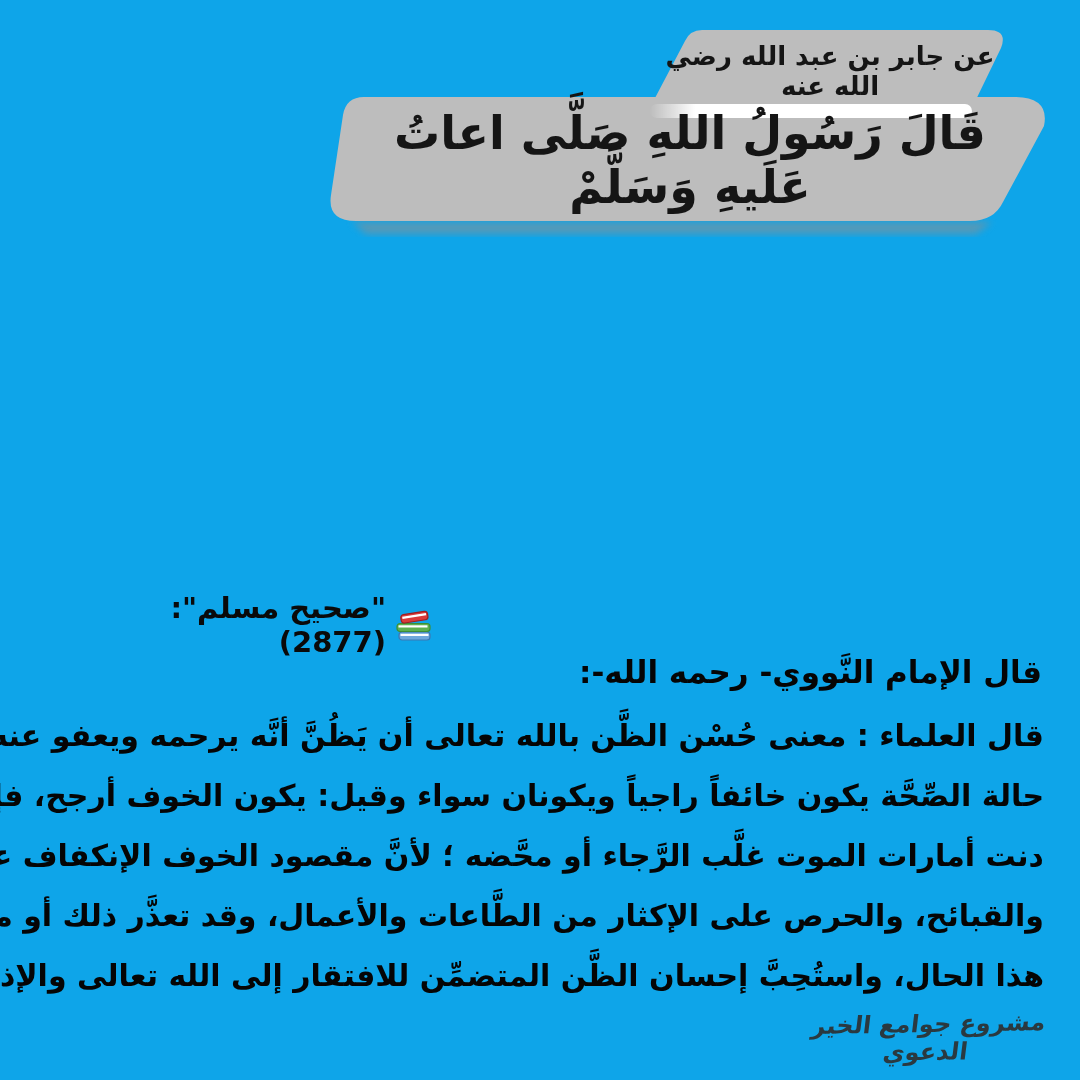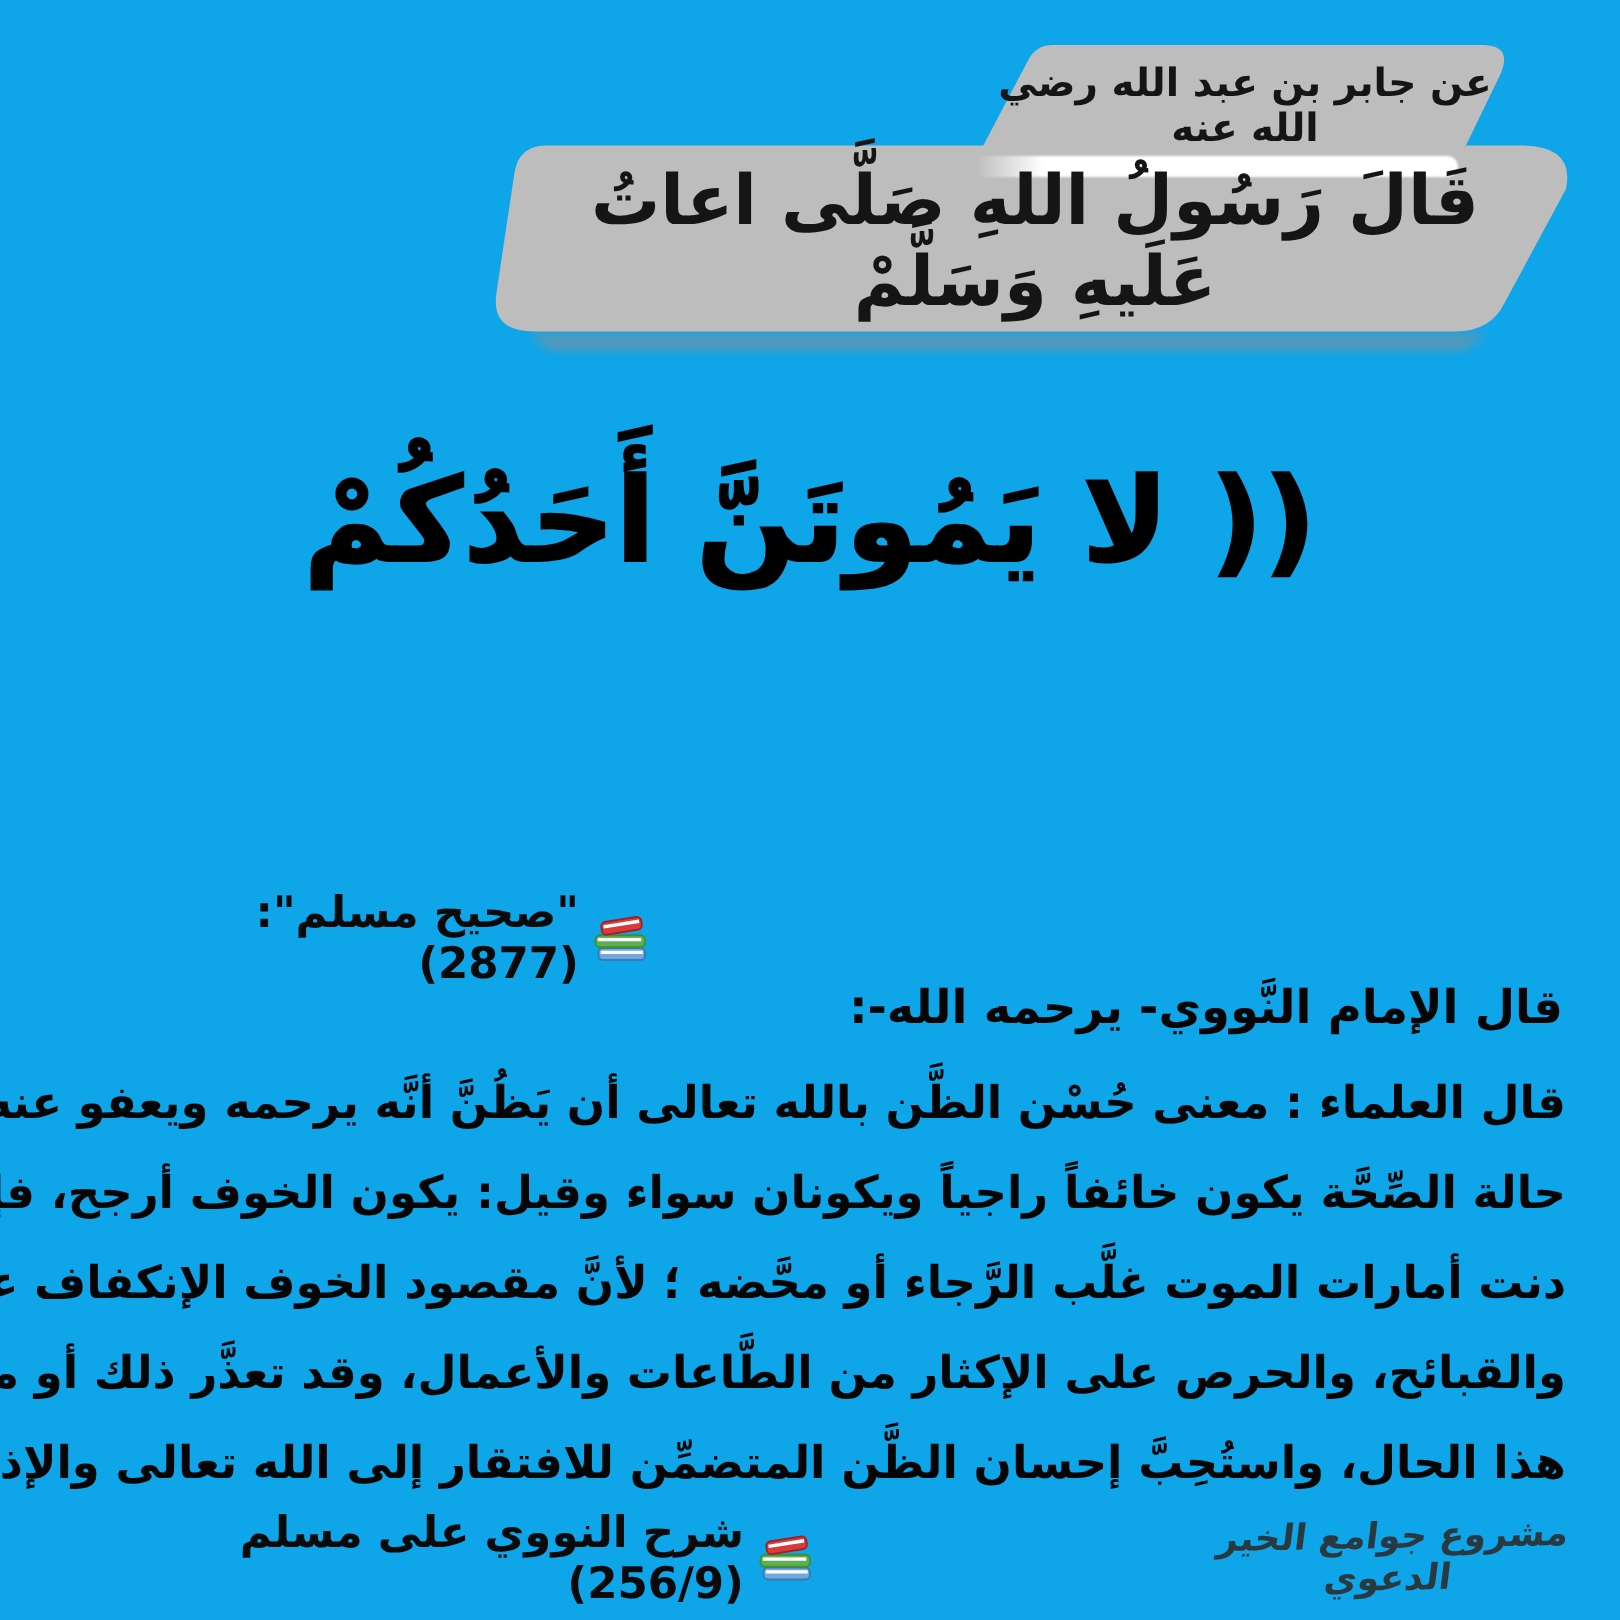--- a/index.html
+++ b/index.html
@@ -106,42 +106,35 @@
   </svg>
 
   <div class="abs banner-label narrator">
     <span>عن جابر بن عبد الله رضي الله عنه</span>
   </div>
   <div class="abs banner-label salutation">
     <span>قَالَ رَسُولُ اللهِ صَلَّى اعاتُ عَلَيهِ وَسَلَّمْ</span>
   </div>
 
   <div class="abs hadith">
-    <div>(( لا يَمُوتَنَّ أَحَدُكُمْ</div>
   </div>
 
   <div class="abs citation citation-top">
     <svg class="books" width="40" height="36">
         <use href="#books-icon"></use>
       </svg>
     <span>"صحيح مسلم": (2877)</span>
   </div>
 
-  <div class="abs nawawi-intro">قال الإمام النَّووي- يرحمه الله-:</div>
+  <div class="abs nawawi-intro">قال الإمام النَّووي- رحمه الله-:</div>
 
   <div class="abs commentary">
     <div class="cline">قال العلماء : معنى حُسْن الظَّن بالله تعالى أن يَظُنَّ أنَّه يرحمه ويعفو عنه قالوا: وفي</div>
     <div class="cline">حالة الصِّحَّة يكون خائفاً راجياً ويكونان سواء وقيل: يكون الخوف أرجح، فإذا</div>
     <div class="cline">دنت أمارات الموت غلَّب الرَّجاء أو محَّضه ؛ لأنَّ مقصود الخوف الإنكفاف عن المعاصي</div>
     <div class="cline">والقبائح، والحرص على الإكثار من الطَّاعات والأعمال، وقد تعذَّر ذلك أو معظمه في</div>
     <div class="cline">هذا الحال، واستُحِبَّ إحسان الظَّن المتضمِّن للافتقار إلى الله تعالى والإذعان له.".</div>
   </div>
 
-  <div class="abs citation citation-bottom">
-    <svg class="books" width="40" height="36">
-        <use href="#books-icon"></use>
-      </svg>
-    <span>شرح النووي على مسلم (256/9)</span>
-  </div>
 
   <div class="abs signature">مشروع جوامع الخير الدعوي</div>
 
 </div>
 
 </body></html>

